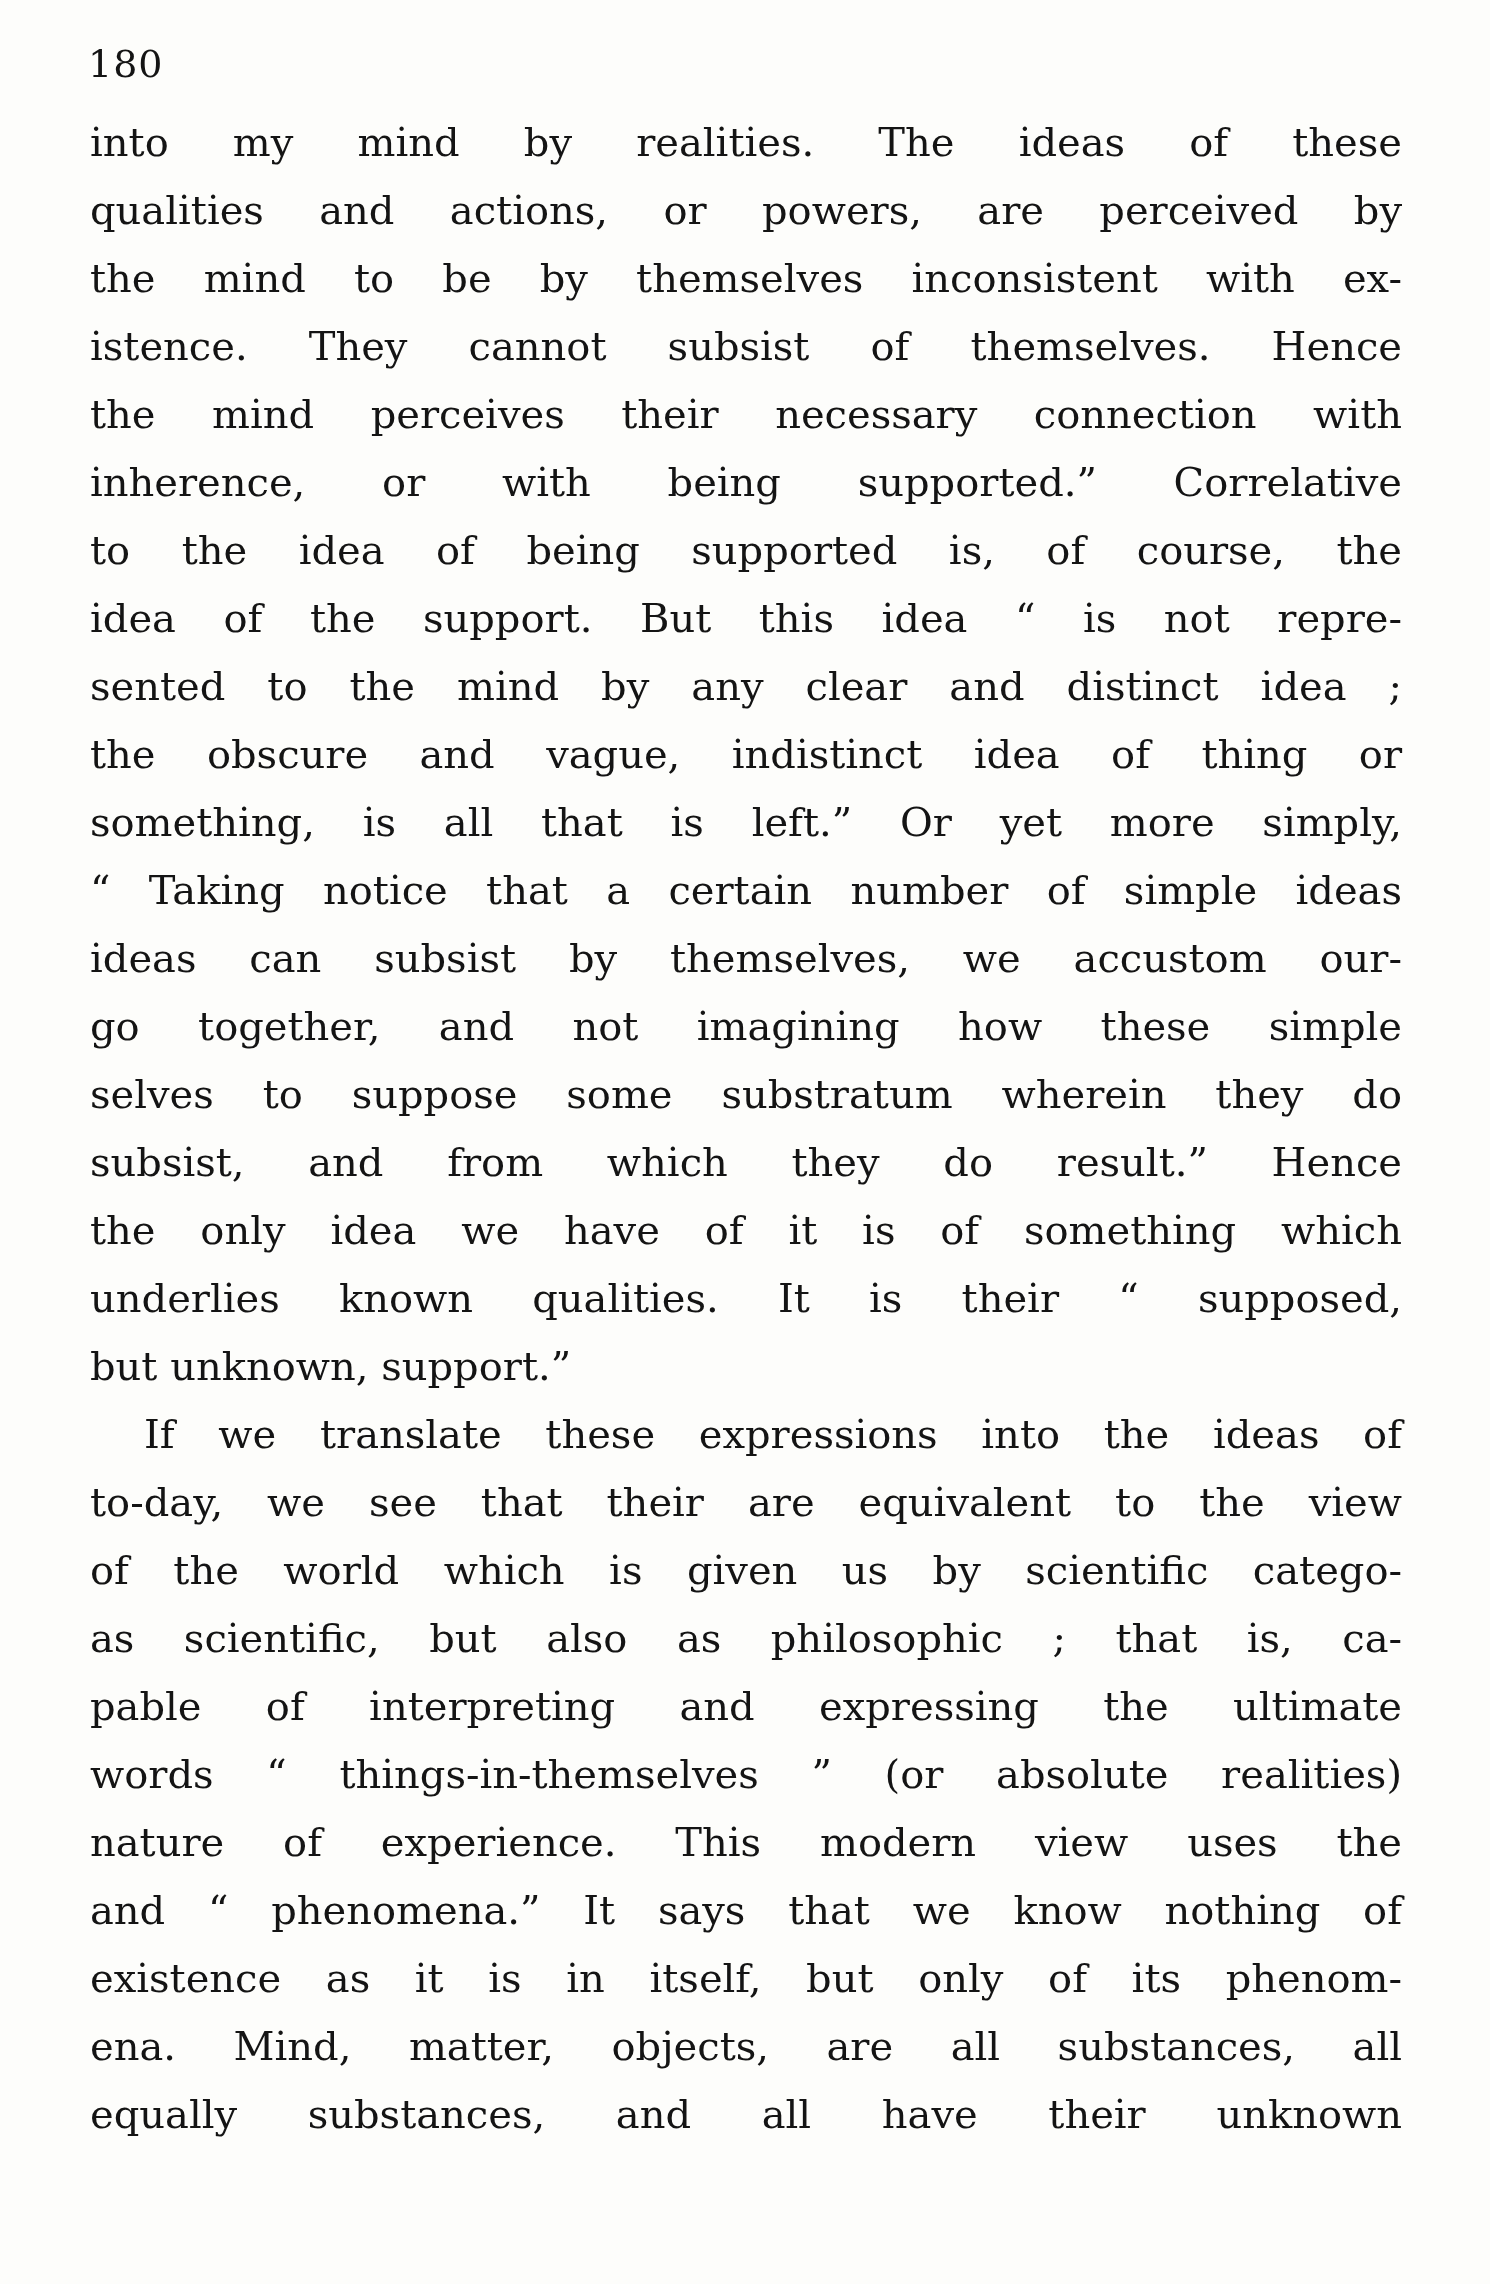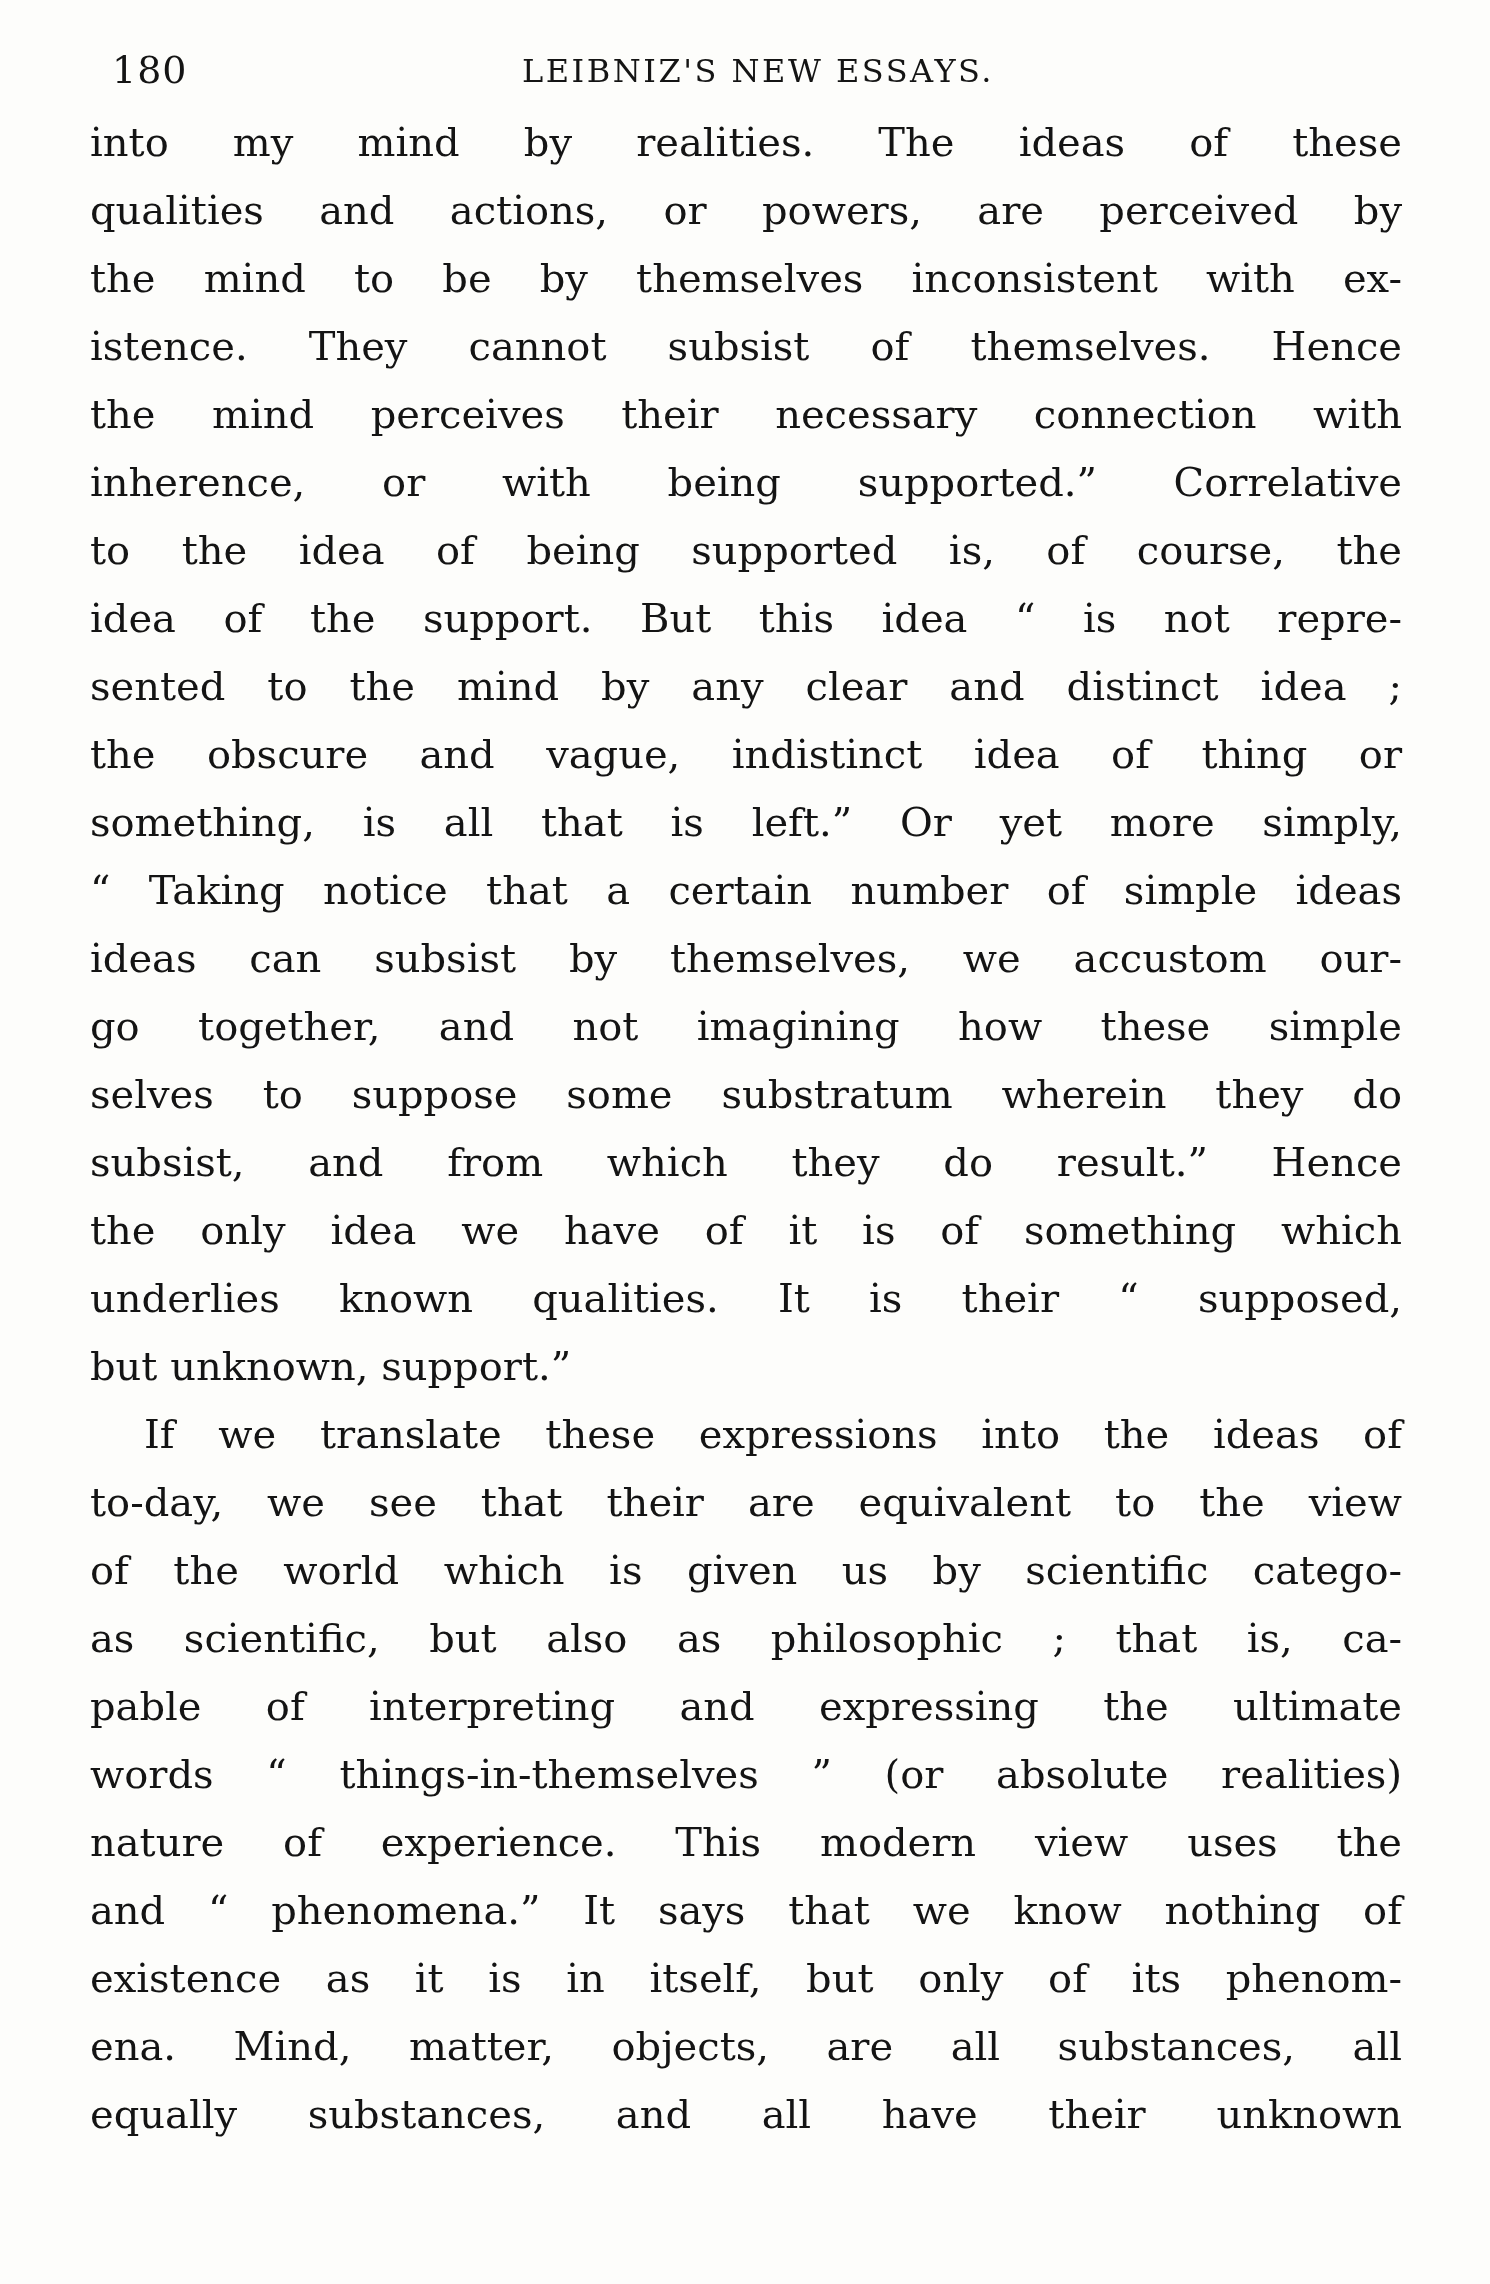--- a/index.html
+++ b/index.html
@@ -12,25 +12,24 @@
     width: 1490px;
     height: 2284px;
     margin: 0 auto;
     background: #fdfdfb;
     color: #141414;
     font-family: "DejaVu Serif", "Liberation Serif", serif;
     overflow: hidden;
   }
   .running-head {
     position: absolute;
-    top: 48px;
+    top: 42px;
     left: 88px;
     right: 86px;
     height: 52px;
-    margin-left: 24px;
   }
   .page-number {
     position: absolute;
     left: 0;
     top: 0;
     font-size: 38px;
     letter-spacing: 1px;
   }
   .head-title {
     position: absolute;
@@ -62,21 +61,20 @@
     padding-left: 54px;
   }
 </style>
 </head>
 <body>
 
 <div class="page">
 
   <div class="running-head">
     <span class="page-number">180</span>
-    <span class="head-title">LEIBNIZ'S NEW ESSAYS.</span>
   </div>
 
   <div class="text-block">
     <div class="line">into my mind by realities.  The ideas of these</div>
     <div class="line">qualities and actions, or powers, are perceived by</div>
     <div class="line">the mind to be by themselves inconsistent with ex-</div>
     <div class="line">istence.  They cannot subsist of themselves.  Hence</div>
     <div class="line">the mind perceives their necessary connection with</div>
     <div class="line">inherence, or with being supported.”  Correlative</div>
     <div class="line">to the idea of being supported is, of course, the</div>

